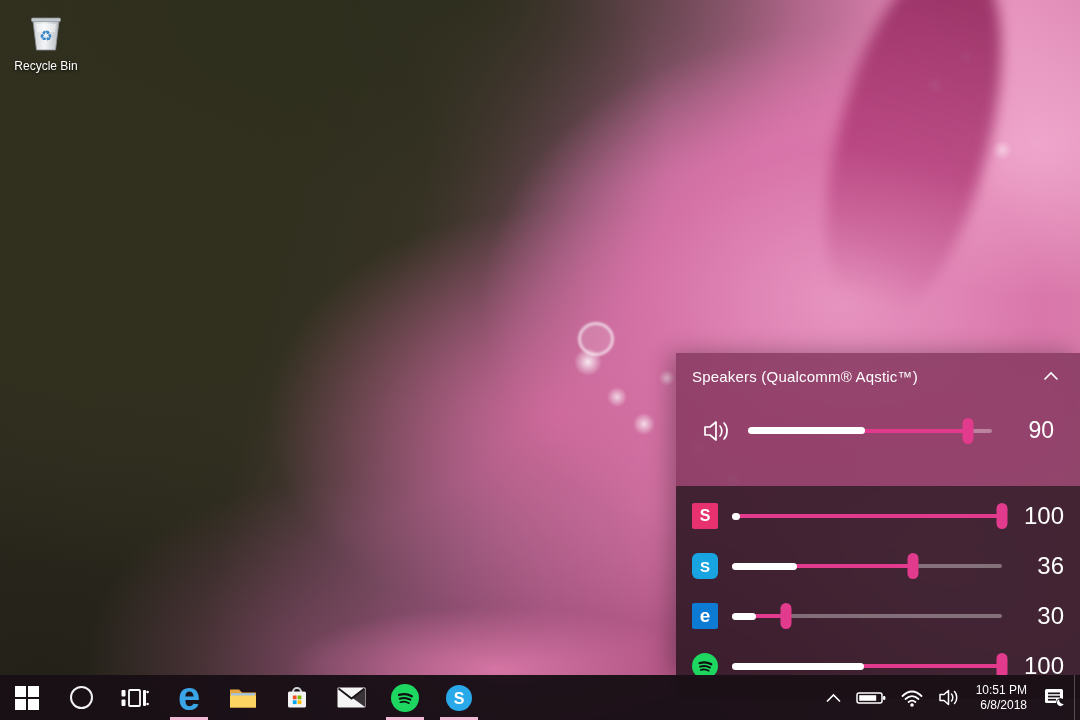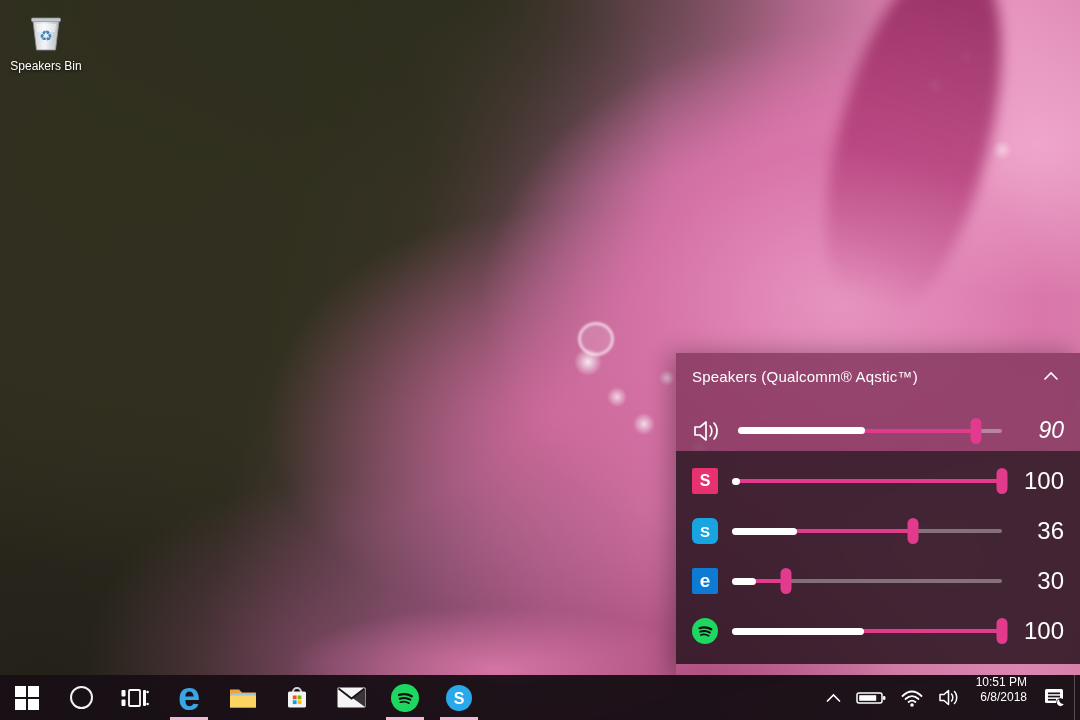--- a/index.html
+++ b/index.html
@@ -39,26 +39,26 @@
 
   
   .desktop-icon { position:absolute; left:6px; top:8px; width:80px; text-align:center; }
   .bin-svg { display:block; margin:0 auto; }
   .desktop-icon .label { margin-top:3px; color:#fff; font-size:12px; text-shadow:0 1px 3px rgba(0,0,0,0.9); }
 
   
   :root { --accent:#e23a8c; --underline:#f2b8d6; }
   .volume-panel { position:absolute; left:676px; top:353px; width:404px; height:322px;
     color:#fff; box-shadow:-6px 0 22px rgba(0,0,0,0.3); }
-  .panel-top { height:98px; background:rgba(124,52,88,0.78); backdrop-filter:blur(26px) saturate(1.2); }
+  .panel-top { height:133px; background:rgba(124,52,88,0.78); backdrop-filter:blur(26px) saturate(1.2); }
   .panel-apps { height:213px; background:rgba(44,23,34,0.88); backdrop-filter:blur(26px); padding-top:5px; }
   .panel-header { height:46px; display:flex; align-items:center; justify-content:space-between; padding:0 16px; }
   .panel-title { font-size:15px; letter-spacing:0.2px; }
   .chevron-btn { width:26px; height:26px; display:flex; align-items:center; justify-content:center; cursor:pointer; }
-  .vol-row { height:63px; display:flex; align-items:center; padding:0 16px;font-style:italic; }
+  .vol-row { height:63px; display:flex; align-items:center; padding:0 26px; }
   .app-row { height:50px; display:flex; align-items:center; padding:0 16px; }
   .row-icon { flex:0 0 auto; margin-right:14px; display:flex; align-items:center; justify-content:center; }
   .tile { width:26px; height:26px; display:flex; align-items:center; justify-content:center;
     color:#fff; font-weight:bold; font-size:16px; }
   .tile.sq { border-radius:2px; }
   .tile.rd { border-radius:6px; }
   .slider { position:relative; flex:1 1 auto; height:30px; margin-right:16px; cursor:pointer; }
   .sl-track { position:absolute; left:0; right:0; top:13px; height:4px; border-radius:2px; background:rgba(255,255,255,0.35); }
   .sl-fill  { position:absolute; left:0; top:13px; height:4px; border-radius:2px; background:var(--accent); }
   .sl-peak  { position:absolute; left:0; top:11.5px; height:7px; border-radius:3.5px; background:#fff; }
@@ -68,21 +68,21 @@
   .app-value { flex:0 0 46px; text-align:right; font-size:24px; font-weight:300; }
 
   
   .taskbar { position:absolute; left:0; bottom:0; width:1080px; height:45px;
     background:rgba(25,16,22,0.97); display:flex; align-items:stretch; z-index:5; }
   .tb-btn { position:relative; width:54px; display:flex; align-items:center; justify-content:center; cursor:pointer; }
   .tb-underline { display:none; position:absolute; left:8px; right:8px; bottom:0; height:3px; background:var(--underline); }
   .tb-btn.running .tb-underline { display:block; }
   .edge-e { color:#39a4e6; font-size:40px; font-weight:bold; line-height:30px; margin-top:-4px; }
   .cortana-ring { width:23px; height:23px; border:2.5px solid #f2f2f2; border-radius:50%; }
-  .tray { position:absolute; right:0; top:0; height:45px; display:flex; align-items:flex-start; }
+  .tray { position:absolute; right:0; top:0; height:45px; display:flex; align-items:center; }
   .tray-btn { height:45px; display:flex; align-items:center; justify-content:center; padding:0 7px; cursor:pointer; }
   .clock { text-align:right; color:#fff; font-size:12px; line-height:15px; padding:0 8px 0 6px; cursor:default; }
   .show-desktop { width:6px; height:45px; border-left:1px solid rgba(255,255,255,0.25); cursor:pointer; }
 </style>
 </head>
 <body>
 
 <div class="screen">
   <div class="wallpaper"></div>
   <div class="petal"></div>
@@ -95,21 +95,21 @@
           <stop offset="0" stop-color="#cfd2d6"></stop>
             <stop offset="0.45" stop-color="#f2f4f6"></stop>
             <stop offset="1" stop-color="#b9bdc2"></stop>
         </linearGradient>
       </defs>
       <path d="M11 13 L37 13 L33.5 42 L14.5 42 Z" fill="url(#bing)" stroke="#8e9399" stroke-width="0.8"></path>
       <rect x="9.5" y="10" width="29" height="3.6" rx="1.2" fill="#c3c8cd" stroke="#8e9399" stroke-width="0.7"></rect>
       <path d="M14 16 L34 16 L33 24 L15 24 Z" fill="rgba(255,255,255,0.45)"></path>
       <text x="24" y="33" text-anchor="middle" font-family="DejaVu Sans" font-size="15" fill="#3a87c8">♻</text>
     </svg>
-    <div class="label">Speakers Bin</div>
+    <div class="label">Recycle Bin</div>
   </div>
 
   <div class="volume-panel">
     <div class="panel-top">
       <div class="panel-header">
         <div class="panel-title">Speakers (Qualcomm® Aqstic™)</div>
         <div class="chevron-btn">
           <svg width="16" height="10" viewBox="0 0 16 10">
             <polyline points="1.5,8.5 8,2 14.5,8.5" fill="none" stroke="#fff" stroke-width="1.6"></polyline>
           </svg>

